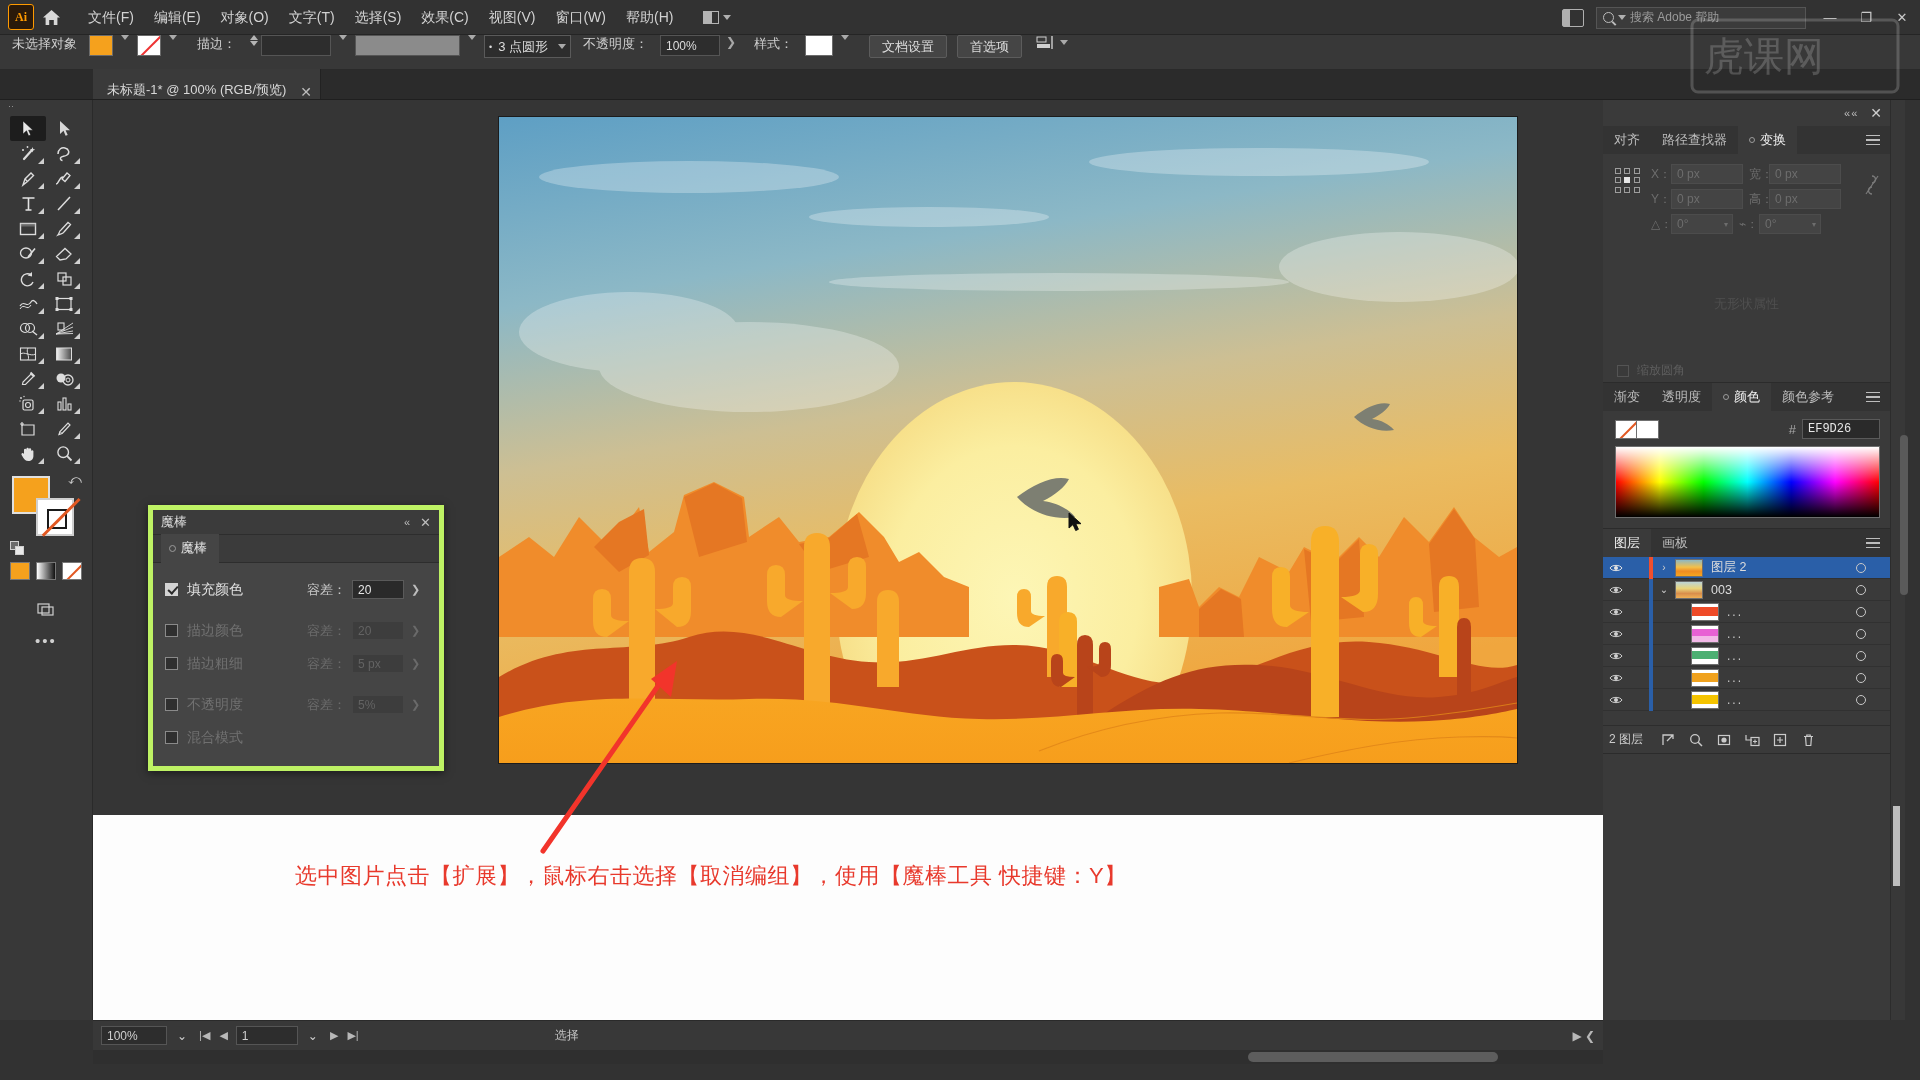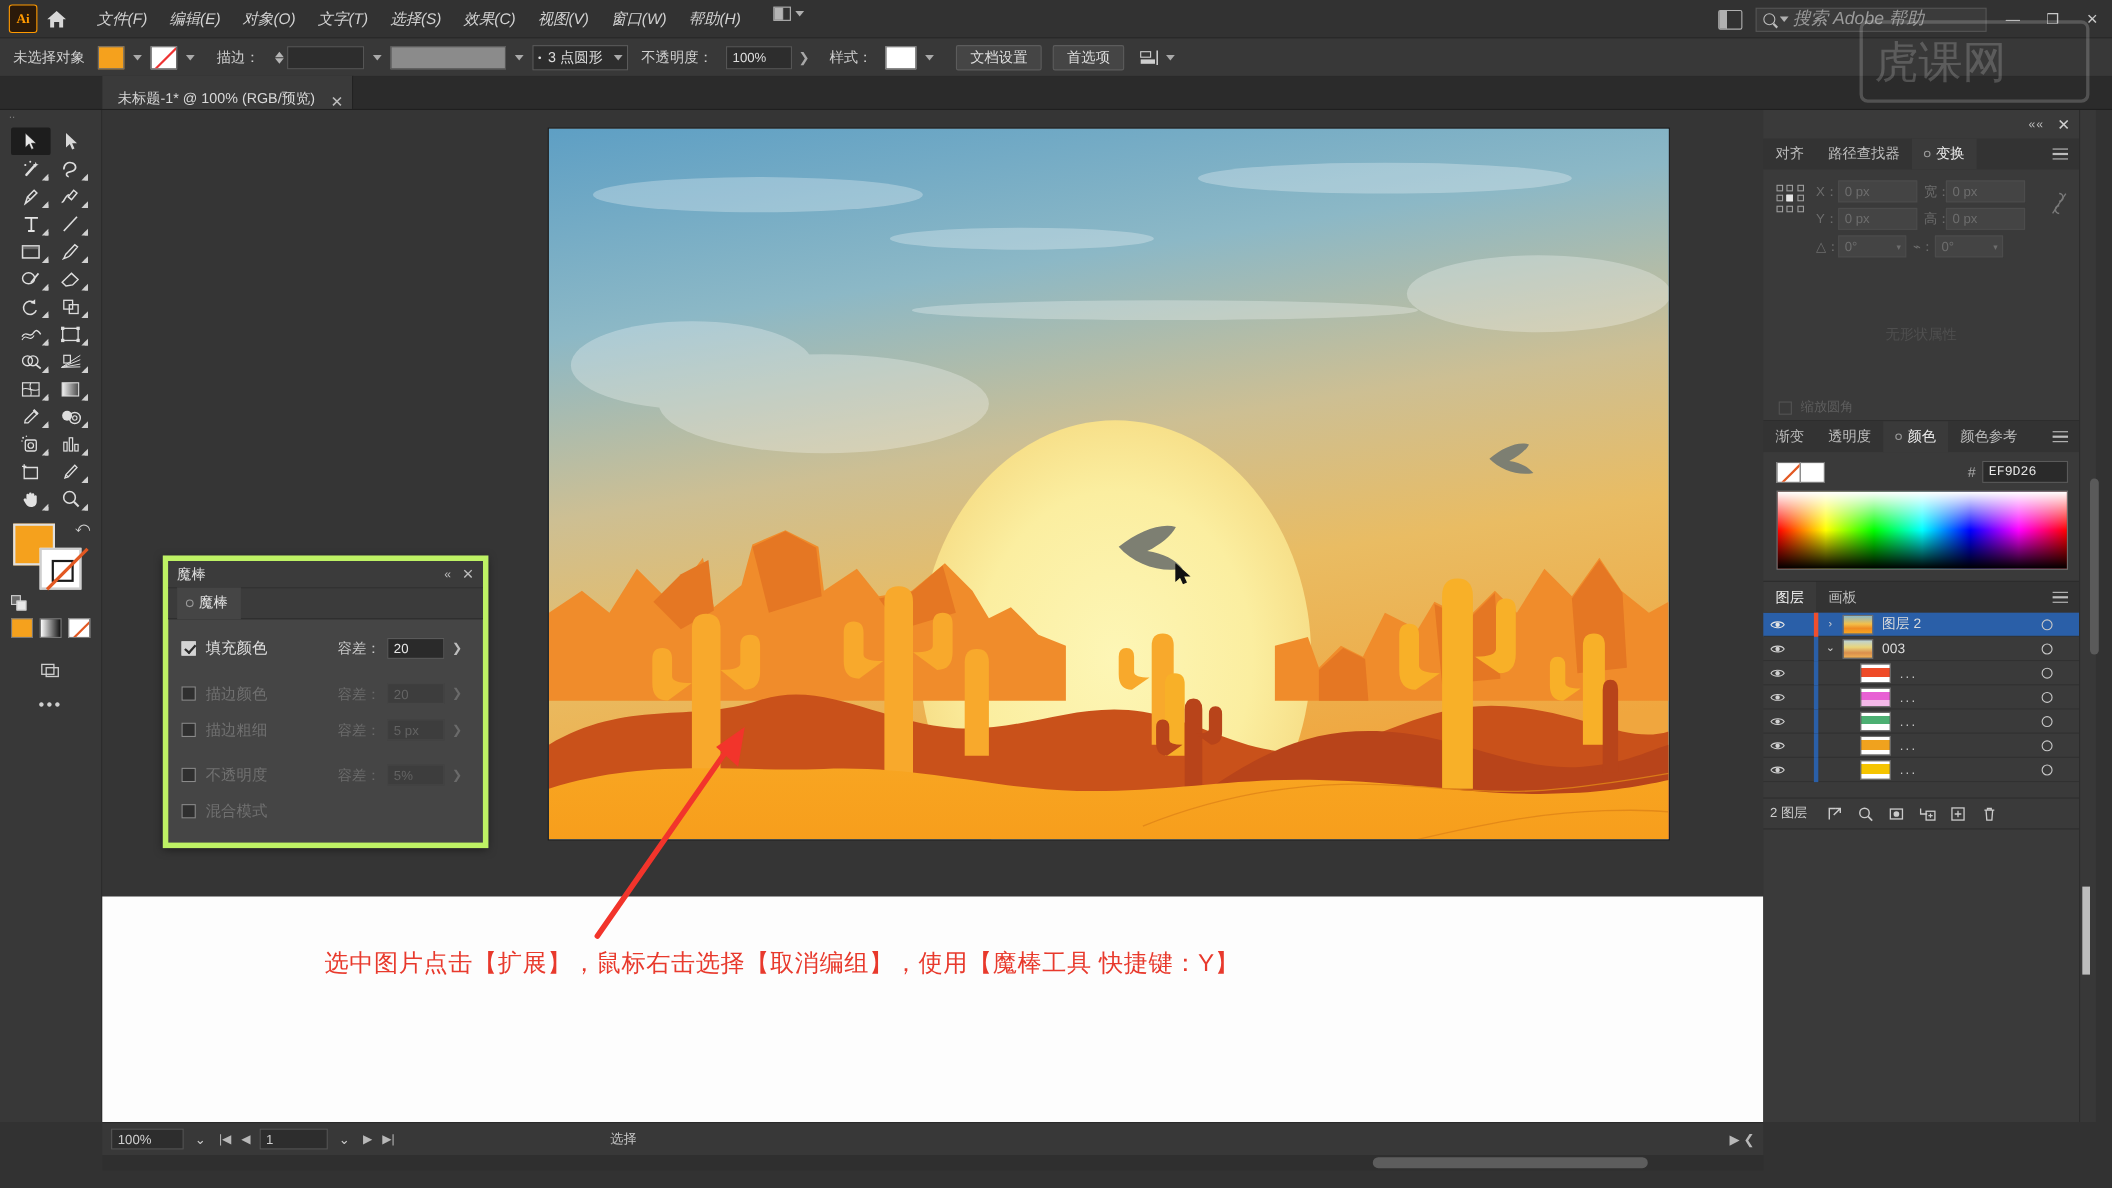--- a/index.html
+++ b/index.html
@@ -20,47 +20,47 @@
     border-bottom:1px solid #252525;
   }
   .ai-logo {
     width:26px; height:26px; margin-left:8px; border-radius:3px;
     background:#2b1a0a; border:1px solid #ff9a00;
     color:#ff9a00; font-size:12px; font-weight:bold;
     display:flex; align-items:center; justify-content:center;
     font-family:"Liberation Serif",serif;
   }
   .home-icon { width:34px; height:35px; display:flex; align-items:center; justify-content:center; }
-  .menu-items { display:flex; margin-left:10px;font-style:italic; }
+  .menu-items { display:flex; align-items:center; margin-left:10px; }
   .menu-item {
     padding:0 10px; height:35px; line-height:35px; font-size:14px; color:#d2d2d2;
     cursor:default; white-space:nowrap;
   }
   .arrange-btn { display:flex; align-items:center; margin-left:14px; gap:4px; padding:0 6px; height:26px; }
   .arrange-glyph { width:16px; height:13px; border:1px solid #b4b4b4; display:flex; }
   .arrange-glyph i { display:block; width:50%; height:100%; background:#b4b4b4; }
   .arrange-glyph i:last-child { background:transparent; border-left:1px solid #b4b4b4; }
   .chev { width:0;height:0;border-left:4px solid transparent;border-right:4px solid transparent;border-top:5px solid #b0b0b0; }
 
   .mb-right { position:absolute; right:0; top:0; height:35px; display:flex; align-items:center; }
   .panel-toggle-ic { width:22px;height:18px;border:1.5px solid #b0b0b0;border-radius:2px;display:flex;margin-right:12px; }
   .panel-toggle-ic span { width:7px; background:#b0b0b0; height:100%; border-right:1.5px solid #b0b0b0;}
   .searchbox {
     width:210px; height:22px; background:#3b3b3b; border:1px solid #555;
-    display:flex; align-items:center; padding:0 6px; gap:4px; font-size:16px; color:#9a9a9a;font-style:italic;
+    display:flex; align-items:center; padding:0 6px; gap:4px; font-size:12px; color:#9a9a9a;
   }
   .mag { width:11px;height:11px;border:1.6px solid #bdbdbd;border-radius:50%;position:relative; flex:none;}
   .mag:after{content:"";position:absolute;width:1.6px;height:5px;background:#bdbdbd;transform:rotate(-45deg);right:-2px;bottom:-4px;}
   .wbtns { display:flex; align-items:center; gap:0; margin-left:6px; }
   .wbtn { width:36px;height:35px;display:flex;align-items:center;justify-content:center;color:#c9c9c9;font-size:13px; }
 
   
   .controlbar {
     position:absolute; left:0; top:35px; width:1920px; height:35px;
-    background:#383838; display:flex; align-items:center; gap:0;
+    background:#383838; display:flex; align-items:flex-start; gap:0;
     border-bottom:1px solid #2a2a2a;
   }
   .cb-label { font-size:13px; color:#cfcfcf; padding:0 12px; white-space:nowrap; }
   .swatch-box { width:24px;height:21px;border:1px solid #6b6b6b;background:#fff; }
   .swatch-fill { background:#f5a11d; }
   .swatch-none { background:#fff; position:relative; overflow:hidden;}
   .swatch-none:after{content:"";position:absolute;left:-4px;top:9px;width:34px;height:2px;background:#e33;transform:rotate(-45deg);}
   .mini-chev { width:0;height:0;border-left:4px solid transparent;border-right:4px solid transparent;border-top:5px solid #aaa; margin:0 8px; }
   .spinner { display:flex;flex-direction:column;gap:1px;margin-left:2px;margin-right:3px; }
   .sp-up{width:0;height:0;border-left:4px solid transparent;border-right:4px solid transparent;border-bottom:5px solid #b5b5b5;}

